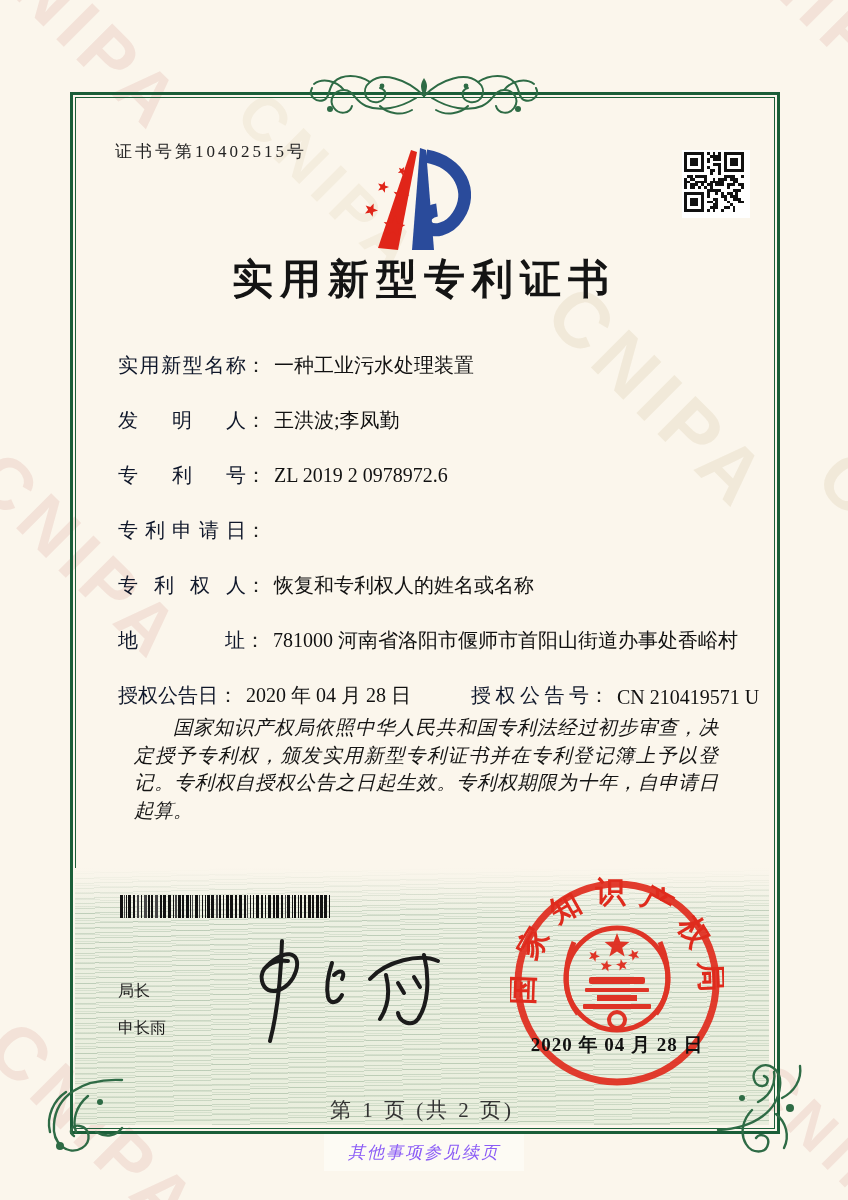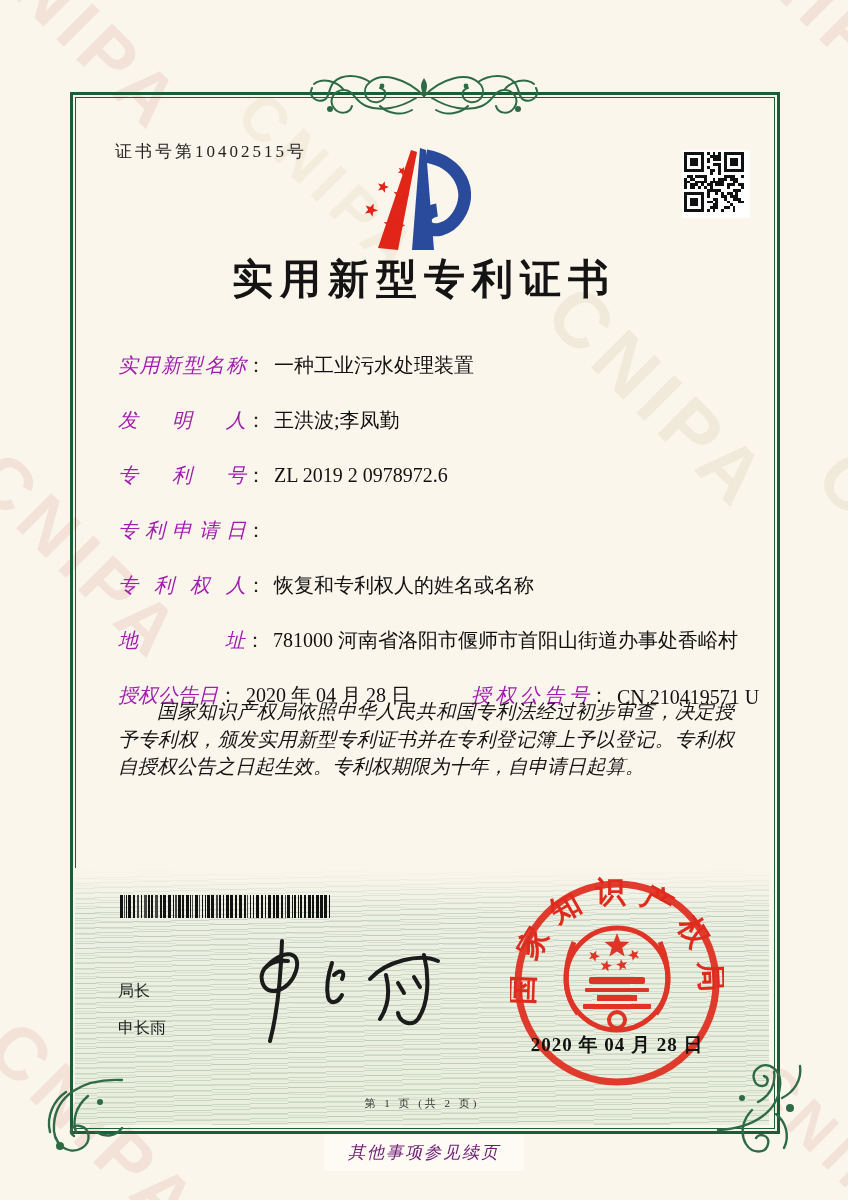--- a/index.html
+++ b/index.html
@@ -34,45 +34,45 @@
 
   .cert-no{position:absolute;left:115px;top:140px;font-size:17px;letter-spacing:3px;color:#222;}
   .logo{position:absolute;left:352px;top:140px;}
   .qr{position:absolute;left:682px;top:150px;width:64px;height:64px;background:#fff;padding:2px;}
 
   .title{position:absolute;left:0;top:252px;width:848px;text-align:center;
          font-size:41px;font-weight:bold;letter-spacing:7px;color:#141414;}
 
   .fields{position:absolute;left:118px;top:352px;width:620px;font-size:20px;}
   .frow{display:flex;align-items:baseline;margin-bottom:28px;white-space:nowrap;}
-  .flabel{display:inline-block;width:128px;text-align:justify;text-align-last:justify;color:#a21caf;font-style:italic;}
+  .flabel{display:inline-block;width:128px;text-align:justify;text-align-last:justify;color:#0f172a;}
   .fcolon{margin-right:8px;color:#222;}
   .fvalue{color:#111;}
   .frow .second{margin-left:60px;display:flex;align-items:flex-end;}
   .frow .second .flabel{width:118px;}
 
   .bodytext{position:absolute;left:118px;top:698px;width:616px;font-size:19.5px;line-height:27.5px;
             font-style:italic;color:#141414;text-align:justify;}
-  .bodytext p{margin:0;text-indent:2em;}
+  .bodytext p{margin:16px;text-indent:2em;}
 
   .barcode{position:absolute;left:120px;top:895px;}
 
   .signer{position:absolute;left:118px;top:972px;font-size:16px;line-height:37px;color:#1a1a1a;
           font-family:"Liberation Sans","DejaVu Sans",sans-serif;}
   .signature{position:absolute;left:228px;top:935px;}
 
   .seal{position:absolute;left:510px;top:876px;width:214px;height:214px;}
   .seal-date{position:absolute;left:510px;top:1032px;width:214px;text-align:center;
              font-size:19px;letter-spacing:1px;color:#111;font-weight:bold;}
 
   .pageinfo{position:absolute;left:70px;top:1096px;width:704px;text-align:center;
-            font-size:11px;letter-spacing:3px;color:#333;}
+            font-size:21px;letter-spacing:3px;color:#333;}
   .note{position:absolute;left:50%;top:1134px;transform:translateX(-50%);
         background:#fdfbf4;padding:7px 24px;font-size:17px;font-style:italic;
-        letter-spacing:2px;color:#701a75;}
+        letter-spacing:2px;color:#8b5cf6;}
 
   .orn-top{position:absolute;left:284px;top:62px;}
   .orn-bl{position:absolute;left:36px;top:1072px;}
   .orn-br{position:absolute;left:712px;top:1058px;}
 </style>
 </head>
 <body>
 
 <div class="page">
 

